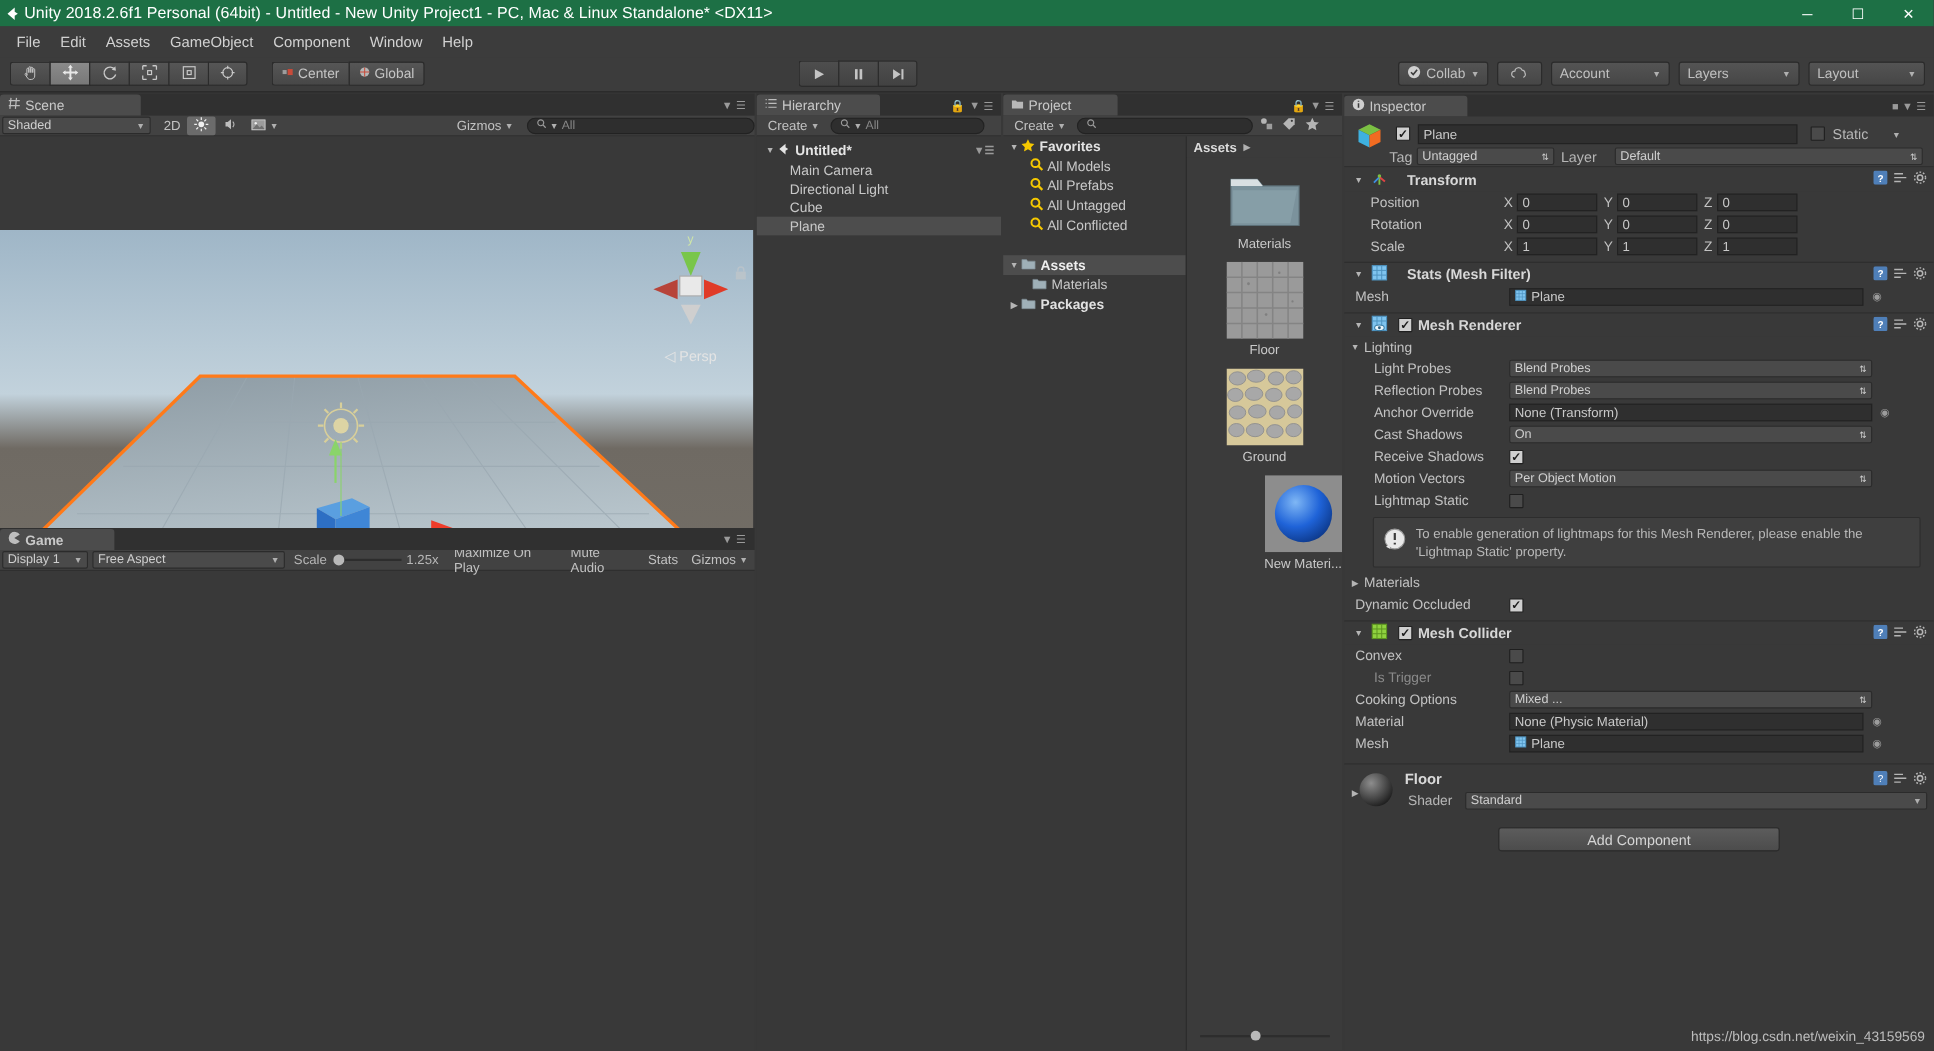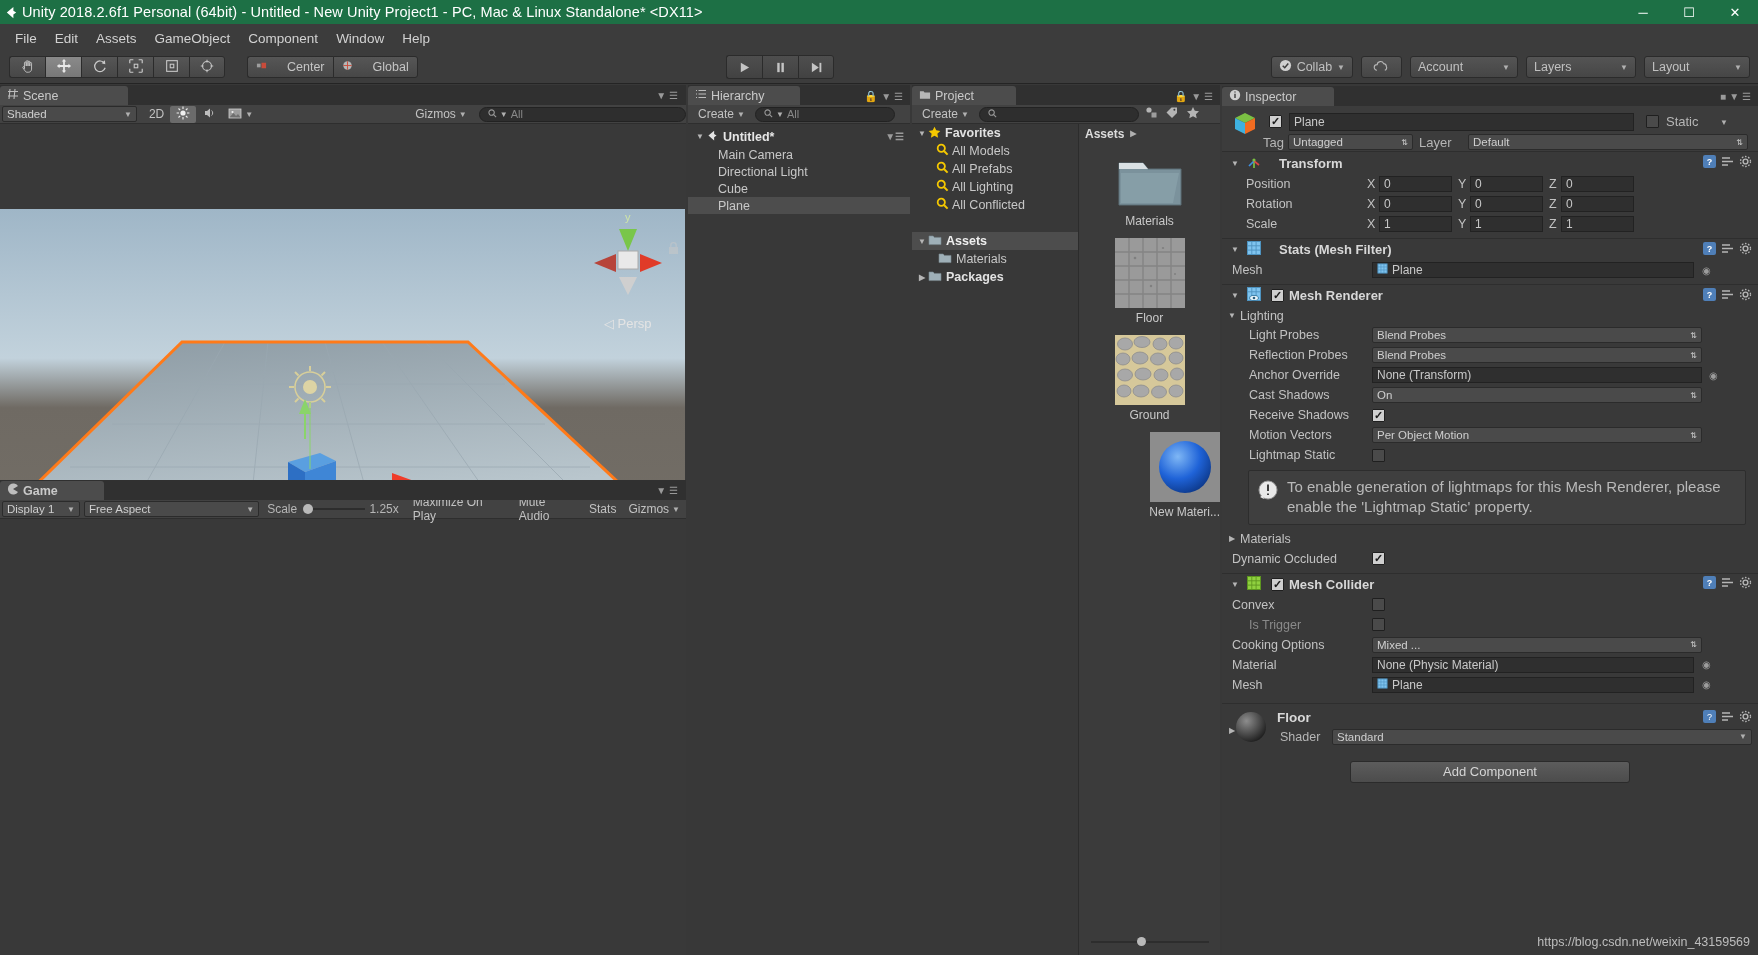--- a/index.html
+++ b/index.html
@@ -52,21 +52,21 @@
     display:flex; align-items:center; justify-content:center;
   }
   #transformTools .tt:first-child { border-radius:3px 0 0 3px; }
   #transformTools .tt:last-child { border-right:1px solid #2b2b2b; border-radius:0 3px 3px 0; }
   #transformTools .tt.active { background:linear-gradient(#8a8a8a,#787878); }
 
   #pivotTools { position:absolute; left:247px; top:56px; display:flex; }
   #pivotTools .pt {
     height:22px; padding:0 8px; background:linear-gradient(#565656,#474747);
     border:1px solid #2b2b2b; border-right:none; color:#c5c5c5; font-size:12.5px;
-    display:flex; align-items:center; gap:20px;
+    display:flex; align-items:center; gap:4px;
   }
   #pivotTools .pt:first-child { border-radius:3px 0 0 3px; }
   #pivotTools .pt:last-child { border-right:1px solid #2b2b2b; border-radius:0 3px 3px 0; }
 
   #playTools { position:absolute; left:726px; top:55px; display:flex; }
   #playTools .pb {
     width:36px; height:24px; background:linear-gradient(#4e4e4e,#424242);
     border:1px solid #2b2b2b; border-right:none;
     display:flex; align-items:center; justify-content:center; color:#c8c8c8;
   }
@@ -612,21 +612,21 @@
         </span>
         <span>All Prefabs</span>
       </div>
       <div class="prow" style="padding-left:24px;">
         <span style="margin-right:3px;">
           <svg width="13" height="13" viewBox="0 0 13 13">
               <circle cx="5.3" cy="5.3" r="3.6" fill="none" stroke="#f5c800" stroke-width="1.8"></circle>
               <path d="M8.2 8.2 L11.6 11.6" stroke="#f5c800" stroke-width="2"></path>
             </svg>
         </span>
-        <span>All Lighting</span>
+        <span>All Untagged</span>
       </div>
       <div class="prow" style="padding-left:24px;">
         <span style="margin-right:3px;">
           <svg width="13" height="13" viewBox="0 0 13 13">
               <circle cx="5.3" cy="5.3" r="3.6" fill="none" stroke="#f5c800" stroke-width="1.8"></circle>
               <path d="M8.2 8.2 L11.6 11.6" stroke="#f5c800" stroke-width="2"></path>
             </svg>
         </span>
         <span>All Conflicted</span>
       </div>
@@ -964,21 +964,21 @@
     </div>
 
     <div style="margin:5px 12px 0 26px; background:#3f3f3f; border:1px solid #2d2d2d; border-radius:2px; padding:6px 8px; display:flex; gap:8px; align-items:flex-start;">
       <span style="flex:none; margin-top:2px;">
         <svg width="22" height="22" viewBox="0 0 22 22">
             <circle cx="11" cy="11" r="9" fill="#e8e8e8" stroke="#9a9a9a"></circle>
             <path d="M11 5.5 V12 M11 14.4 v1.6" stroke="#3b3b3b" stroke-width="2"></path>
             <path d="M3 18 L6 16 L7 20 Z" fill="#e8e8e8"></path>
           </svg>
       </span>
-      <span style="font-size:15px; color:#b9b9b9; line-height:1.35;">To enable generation of lightmaps for this Mesh Renderer, please enable the 'Lightmap Static' property.</span>
+      <span style="font-size:12px; color:#b9b9b9; line-height:1.35;">To enable generation of lightmaps for this Mesh Renderer, please enable the 'Lightmap Static' property.</span>
     </div>
 
     <div class="insrow" style="position:relative; margin-top:4px;">
       <span class="arrow" style="position:absolute; left:4px;">▶</span>
       <span style="position:absolute; left:18px;">Materials</span>
     </div>
     <div class="insrow" style="position:relative;">
       <span style="position:absolute; left:10px;">Dynamic Occluded</span>
       <span class="chk" style="position:absolute; left:150px;">✓</span>
     </div>
@@ -1069,21 +1069,21 @@
               <path d="M1 3 H9 M1 6.5 H12 M1 10 H7" stroke="#b5b5b5" stroke-width="1.3"></path>
             </svg></span>
         <span><svg width="13" height="13" viewBox="0 0 13 13">
               <circle cx="6.5" cy="6.5" r="2.4" fill="none" stroke="#b5b5b5" stroke-width="1.4"></circle>
               <circle cx="6.5" cy="6.5" r="5" fill="none" stroke="#b5b5b5" stroke-width="1.3" stroke-dasharray="1.6 1.6"></circle>
             </svg></span>
       </span>
     </div>
 
     <div style="display:flex; justify-content:center; margin-top:12px;">
-      <div style="width:280px; height:22px; background:linear-gradient(#5c5c5c,#4c4c4c); border:1px solid #2b2b2b; border-radius:3px; display:flex; align-items:center; justify-content:center; color:#d5d5d5; font-size:13px;">
+      <div style="width:256px; height:22px; background:linear-gradient(#5c5c5c,#4c4c4c); border:1px solid #2b2b2b; border-radius:3px; display:flex; align-items:center; justify-content:center; color:#d5d5d5; font-size:13px;">
         <span>Add Component</span>
       </div>
     </div>
 
     <div class="watermark">https://blog.csdn.net/weixin_43159569</div>
   </div>
 
 </div>
 
 </body></html>

